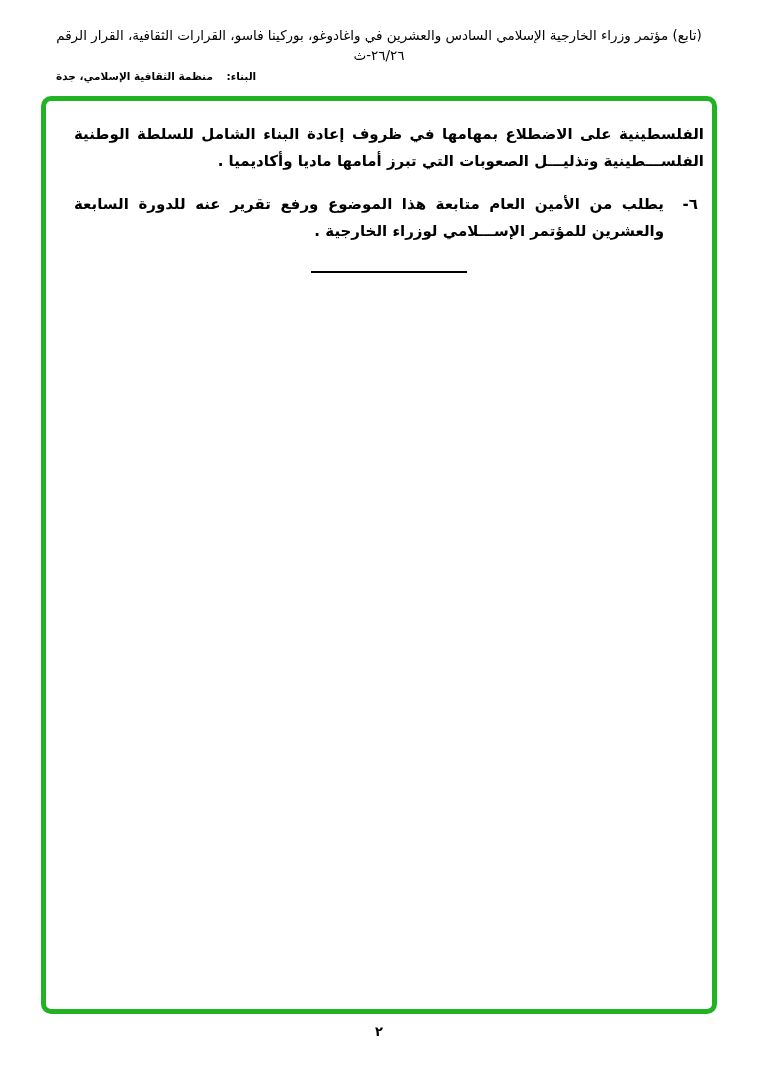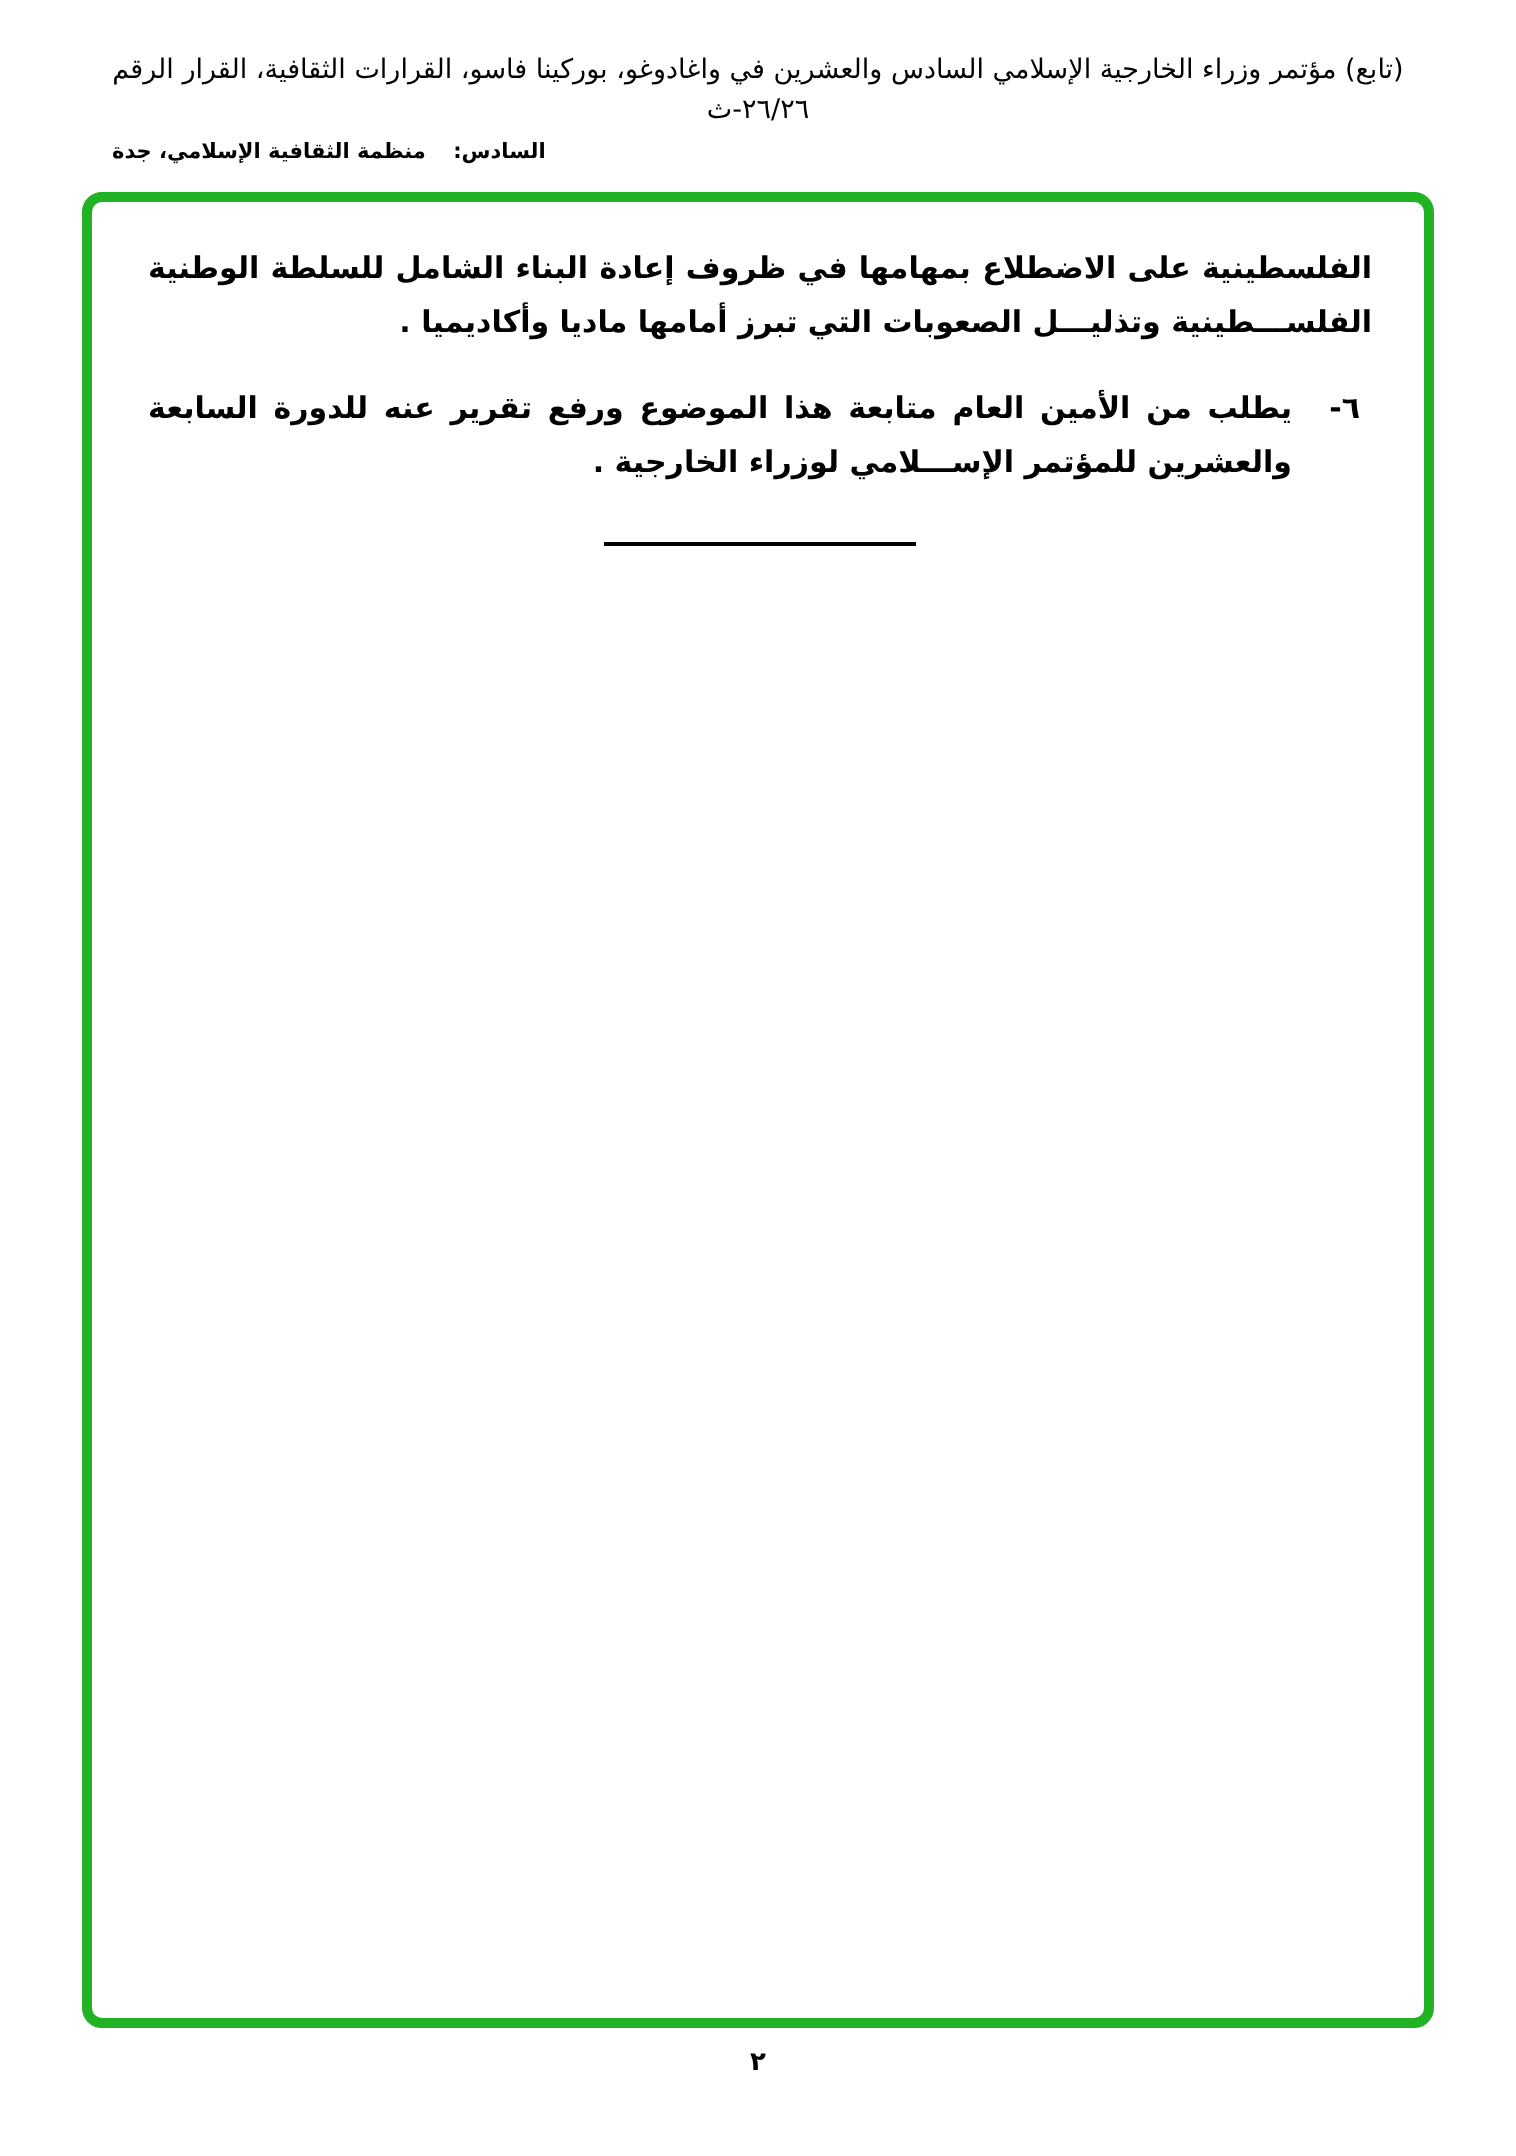--- a/index.html
+++ b/index.html
@@ -44,21 +44,21 @@
   .green-box{
     width:676px;
     height:918px;
     margin:14px auto 0 auto;
     border:5px solid var(--green);
     border-radius:10px;
     background:#ffffff;
   }
   .content{
     direction:rtl;
-    padding:20px 26px 0 28px;
+    padding:20px 8px 0 28px;
     font-weight:bold;
     font-size:15px;
     line-height:1.8;
   }
   .para{
     text-align:justify;
     text-justify:inter-word;
   }
   .list-item{
     display:flex;            
@@ -89,21 +89,21 @@
   }
 </style>
 </head>
 <body>
 
 <div class="page">
 
   <header class="doc-header">
     <div class="header-line1">(تابع) مؤتمر وزراء الخارجية الإسلامي السادس والعشرين في واغادوغو، بوركينا فاسو، القرارات الثقافية، القرار الرقم ٢٦/٢٦-ث</div>
     <div class="header-line2">
-      <span class="src-label">السادس:</span>
+      <span class="src-label">البناء:</span>
       <span class="src-value">منظمة الثقافية الإسلامي، جدة</span>
     </div>
   </header>
 
   <div class="green-box">
     <div class="content">
 
       <p class="para">الفلسطينية على الاضطلاع بمهامها في ظروف إعادة البناء الشامل للسلطة الوطنية الفلســـطينية وتذليـــل الصعوبات التي تبرز أمامها ماديا وأكاديميا .</p>
 
       <div class="list-item">

